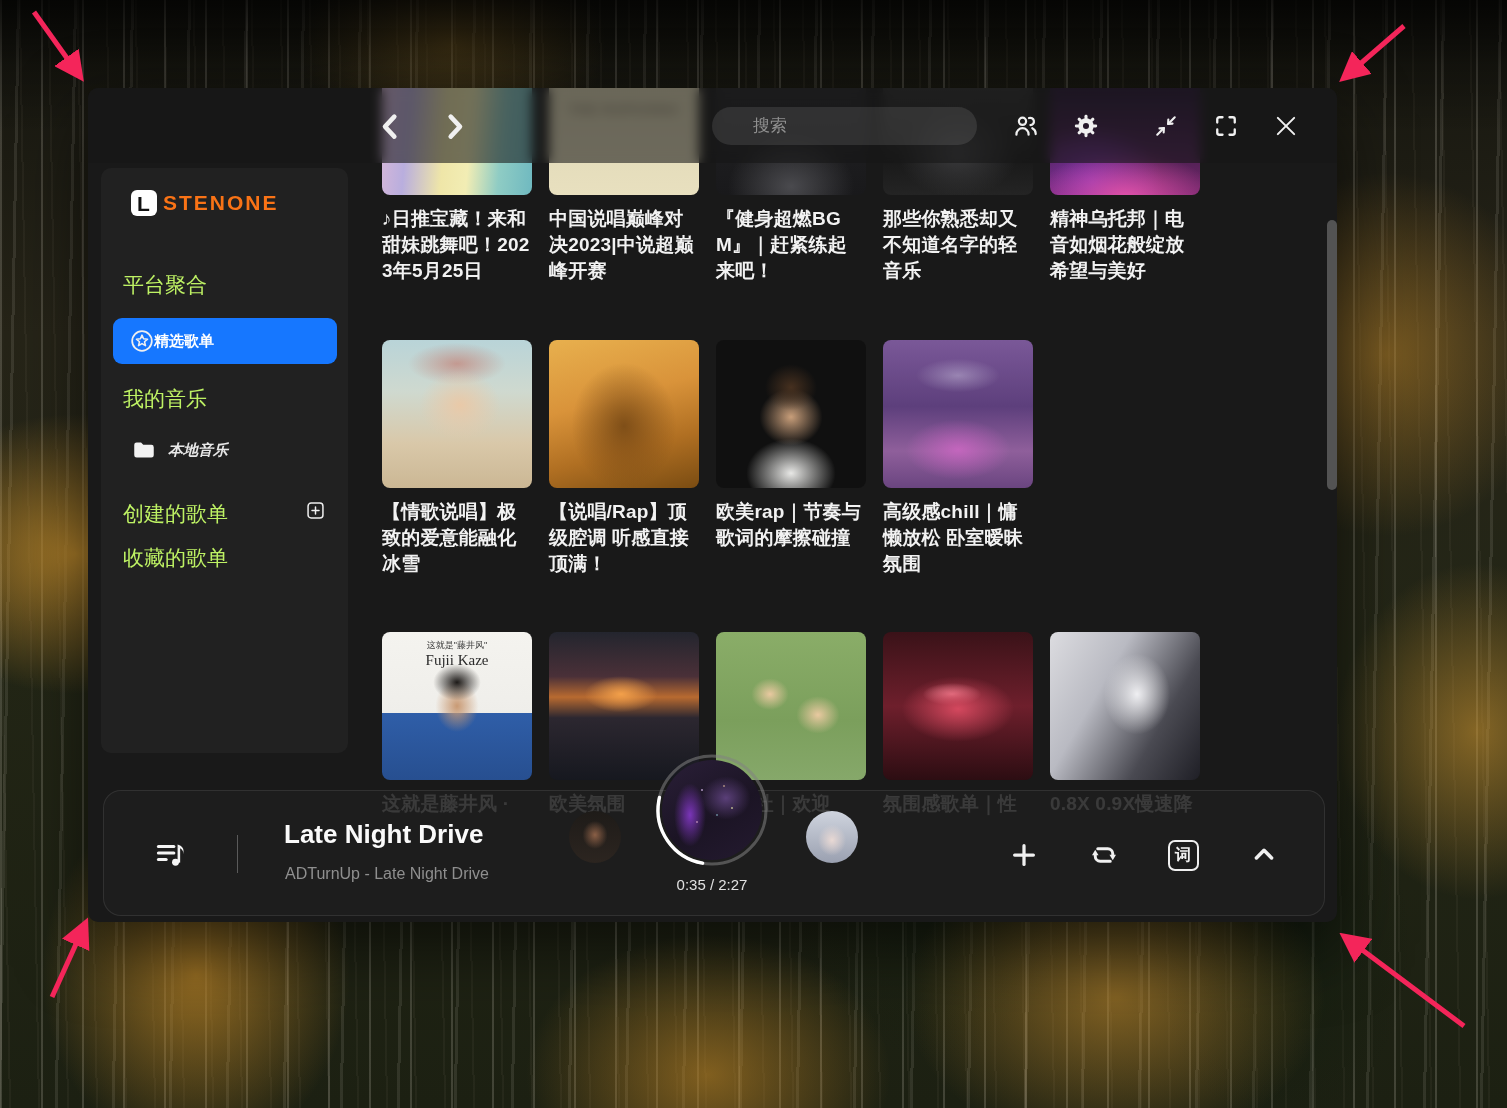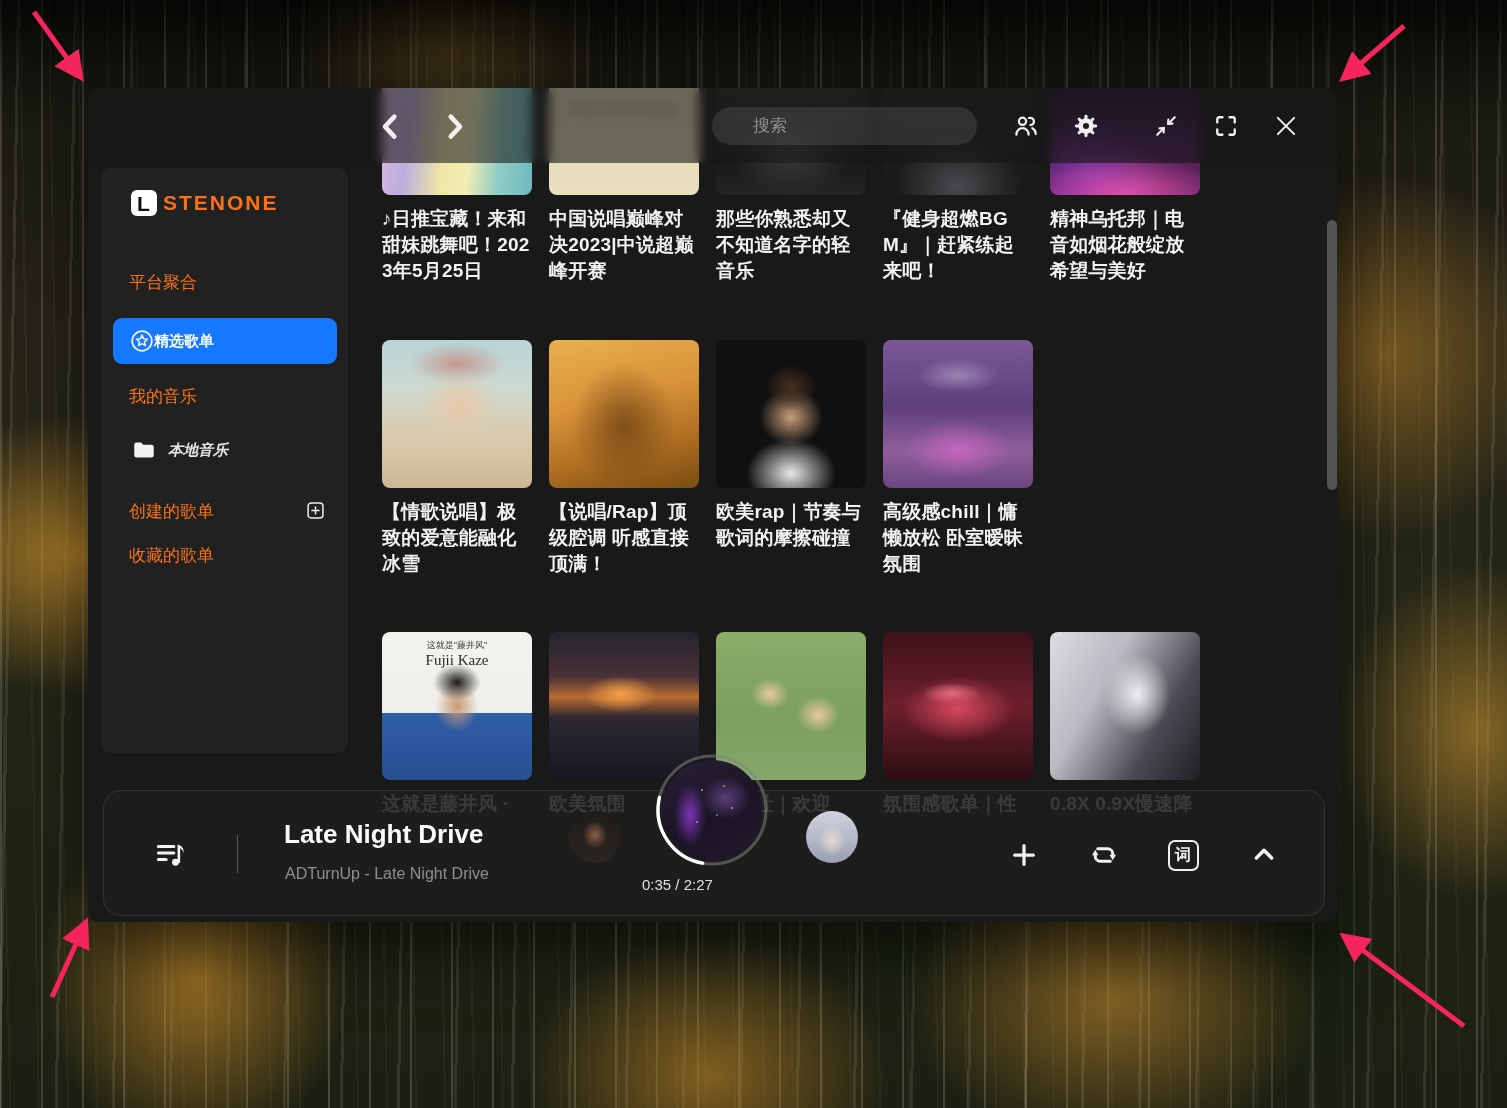--- a/index.html
+++ b/index.html
@@ -94,21 +94,21 @@
                 font-family:inherit;}
   .search-input::placeholder{color:#909090;}
   .tb-icon{position:absolute;top:24px;width:28px;height:28px;cursor:pointer;}
 
   
   .sidebar{position:absolute;left:13px;top:80px;width:247px;height:585px;background:#212121;border-radius:10px;z-index:15;}
   .brand{position:absolute;left:30px;top:22px;display:flex;align-items:center;cursor:default;}
   .logo-mark{width:26px;height:26px;background:#fff;border-radius:6px;position:relative;}
   .logo-mark span{position:absolute;left:6px;top:1px;font-size:21px;font-weight:900;color:#111;line-height:26px;}
   .brand-name{margin-left:6px;font-size:21px;font-weight:800;letter-spacing:2px;color:#f97316;}
-  .side-label{position:absolute;left:28px;font-size:17px;color:#f97316;cursor:pointer;}
+  .side-label{position:absolute;left:22px;font-size:21px;color:#bef264;cursor:pointer;}
   .pill{position:absolute;left:12px;top:150px;width:224px;height:46px;border-radius:9px;
         display:flex;align-items:center;cursor:pointer;}
   .pill-text{font-size:15px;font-weight:700;color:#fff;}
   .side-row{position:absolute;left:30px;display:flex;align-items:center;cursor:pointer;}
   .side-row .txt{margin-left:11px;font-size:15px;color:#e8e8e8;font-weight:600;}
   .add-sq{position:absolute;right:22px;top:332px;width:21px;height:21px;cursor:pointer;}
 
   
   .scroll-thumb{position:absolute;right:0px;top:132px;width:10px;height:270px;background:#535353;
                 border-radius:5px;z-index:25;cursor:grab;}
@@ -134,21 +134,21 @@
     background:
       radial-gradient(2.5px 2.5px at 40% 30%,#e8c9ff,transparent 60%),
       radial-gradient(2px 2px at 62% 26%,#ffd9a8,transparent 60%),
       radial-gradient(2px 2px at 55% 55%,#9ad9e8,transparent 60%),
       radial-gradient(2px 2px at 35% 62%,#ffc9e0,transparent 60%),
       radial-gradient(2.5px 2.5px at 70% 48%,#e8e8a8,transparent 60%),
       radial-gradient(34px 30px at 64% 38%,#5a3f78,transparent 72%),
       radial-gradient(22px 44px at 28% 55%,#7a35b8,transparent 72%),
       linear-gradient(150deg,#2a1f38 0%,#1b1424 55%,#241a30 100%);}
   .ring{position:absolute;left:0;top:0;}
-  .pb-time{position:absolute;left:554px;top:788px;width:140px;font-size:15px;color:#e0e0e0;z-index:33;}
+  .pb-time{position:absolute;left:554px;top:788px;width:140px;text-align:center;font-size:15px;color:#e0e0e0;z-index:33;}
 
   svg .st{stroke:#f0f0f0;fill:none;stroke-linecap:round;stroke-linejoin:round;}
 </style>
 </head>
 <body>
 
 <div class="desktop"></div>
 
 <svg class="anno" width="1507" height="1108">
   <defs>
@@ -171,26 +171,26 @@
       <div class="cover c1"></div>
       <div class="card-title">♪日推宝藏！来和甜妹跳舞吧！2023年5月25日</div>
     </div>
     <div class="card">
       <div class="cover c2">
         <div class="rc-label">THE RAPCHINA</div>
       </div>
       <div class="card-title">中国说唱巅峰对决2023|中说超巅峰开赛</div>
     </div>
     <div class="card">
+      <div class="cover c4"></div>
+      <div class="card-title">『健身超燃BGM』｜赶紧练起来吧！</div>
+    </div>
+    <div class="card">
       <div class="cover c3"></div>
       <div class="card-title">那些你熟悉却又不知道名字的轻音乐</div>
-    </div>
-    <div class="card">
-      <div class="cover c4"></div>
-      <div class="card-title">『健身超燃BGM』｜赶紧练起来吧！</div>
     </div>
     <div class="card">
       <div class="cover c5"></div>
       <div class="card-title">精神乌托邦｜电音如烟花般绽放希望与美好</div>
     </div>
   </div>
 
   <div class="grid-row row2">
     <div class="card">
       <div class="cover c6"></div>

